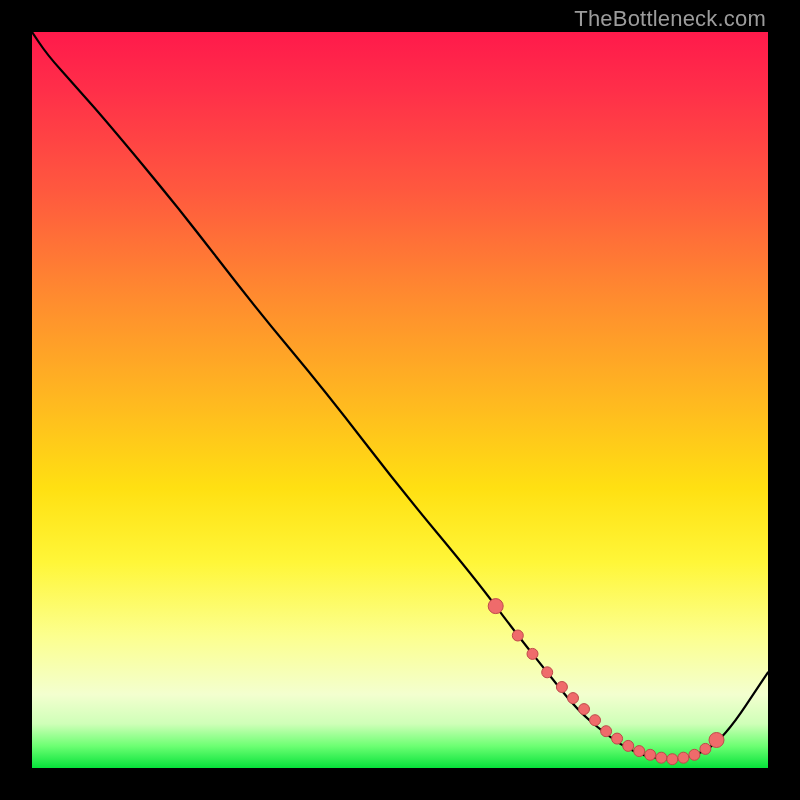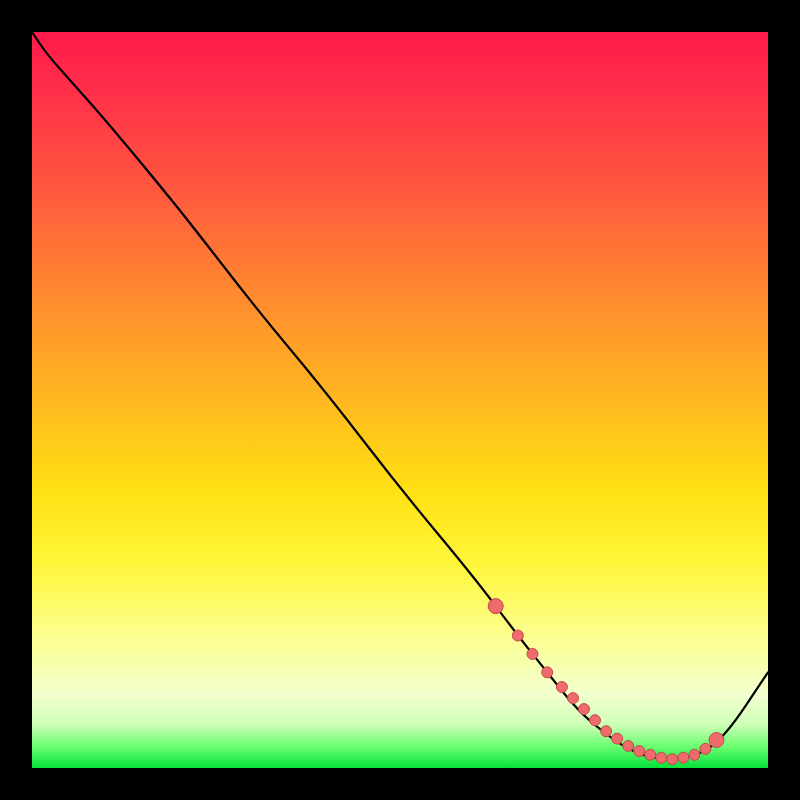--- a/index.html
+++ b/index.html
@@ -55,20 +55,21 @@
     font-size: 22px;
     letter-spacing: 0.2px;
     font-weight: 400;
     user-select: none;
   }
 </style>
 </head>
 <body>
 
 <div class="stage">
+  <div class="attribution">TheBottleneck.com</div>
 
   <div class="plot">
     <div class="gradient"></div>
 
     <svg class="curve-svg" viewBox="0 0 736 736" preserveAspectRatio="none">
       <path id="curve-path" fill="none" stroke="#000000" stroke-width="2.2" stroke-linejoin="round" d="M 0.0 0.0 Q 0.0 0.0 7.4 11.0 Q 14.7 22.1 29.4 38.6 Q 44.2 55.2 58.9 71.8 Q 73.6 88.3 110.4 132.5 Q 147.2 176.6 184.0 224.5 Q 220.8 272.3 257.6 316.5 Q 294.4 360.6 331.2 408.5 Q 368.0 456.3 404.8 500.5 Q 441.6 544.6 463.7 574.1 Q 485.8 603.5 500.5 621.9 Q 515.2 640.3 529.9 658.7 Q 544.6 677.1 559.4 690.0 Q 574.1 702.9 588.8 712.1 Q 603.5 721.3 618.2 725.0 Q 633.0 728.6 647.7 726.8 Q 662.4 725.0 677.1 715.8 Q 691.8 706.6 713.9 673.4 T 736.0 640.3"></path>
     </svg>
 
     <svg class="dots-svg" viewBox="0 0 736 736" preserveAspectRatio="none">
       <g id="dots-group">

